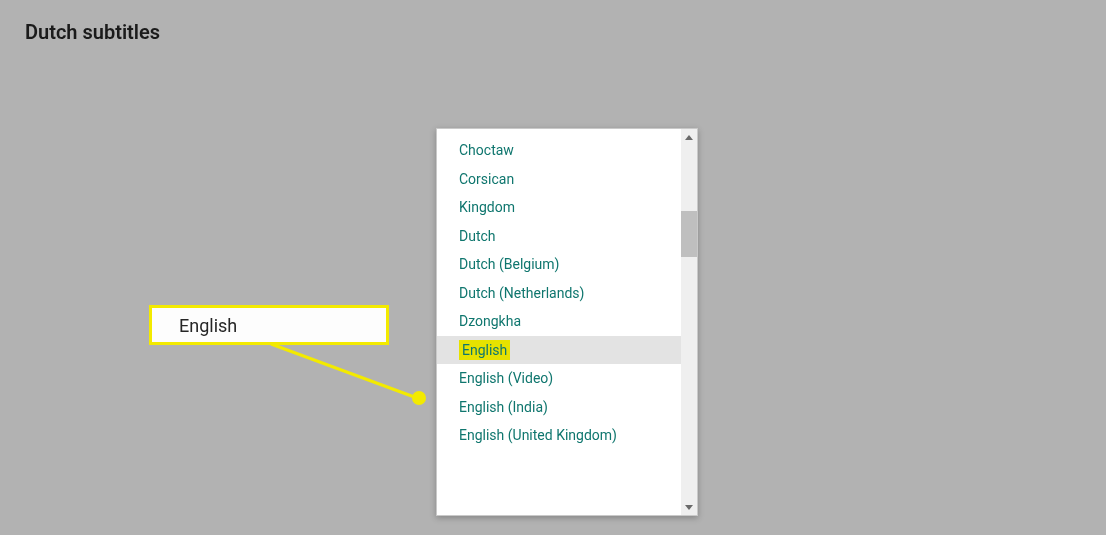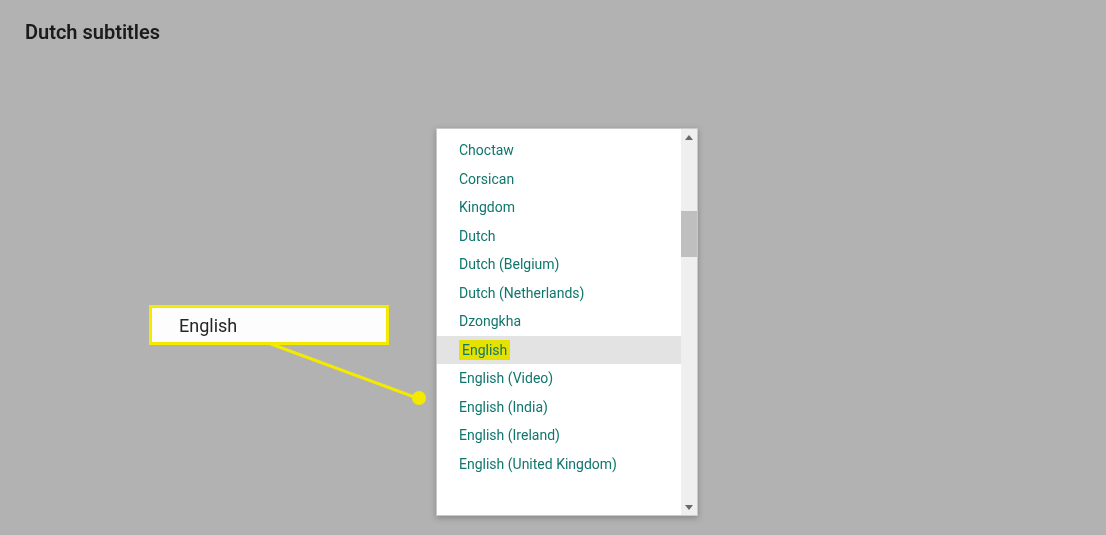--- a/index.html
+++ b/index.html
@@ -143,21 +143,20 @@
         <div class="dropdown-item">Choctaw</div>
         <div class="dropdown-item">Corsican</div>
         <div class="dropdown-item">Kingdom</div>
         <div class="dropdown-item">Dutch</div>
         <div class="dropdown-item">Dutch (Belgium)</div>
         <div class="dropdown-item">Dutch (Netherlands)</div>
         <div class="dropdown-item">Dzongkha</div>
         <div class="dropdown-item hovered"><span class="highlight">English</span></div>
         <div class="dropdown-item">English (Video)</div>
         <div class="dropdown-item">English (India)</div>
-        <div class="dropdown-item">English (Ireland)</div>
         <div class="dropdown-item">English (United Kingdom)</div>
       </div>
     <div class="scroll-track">
       <div class="scroll-btn-up">
         <div class="scroll-arrow"></div>
       </div>
       <div class="scroll-thumb"></div>
       <div class="scroll-btn-down">
         <div class="scroll-arrow"></div>
       </div>

